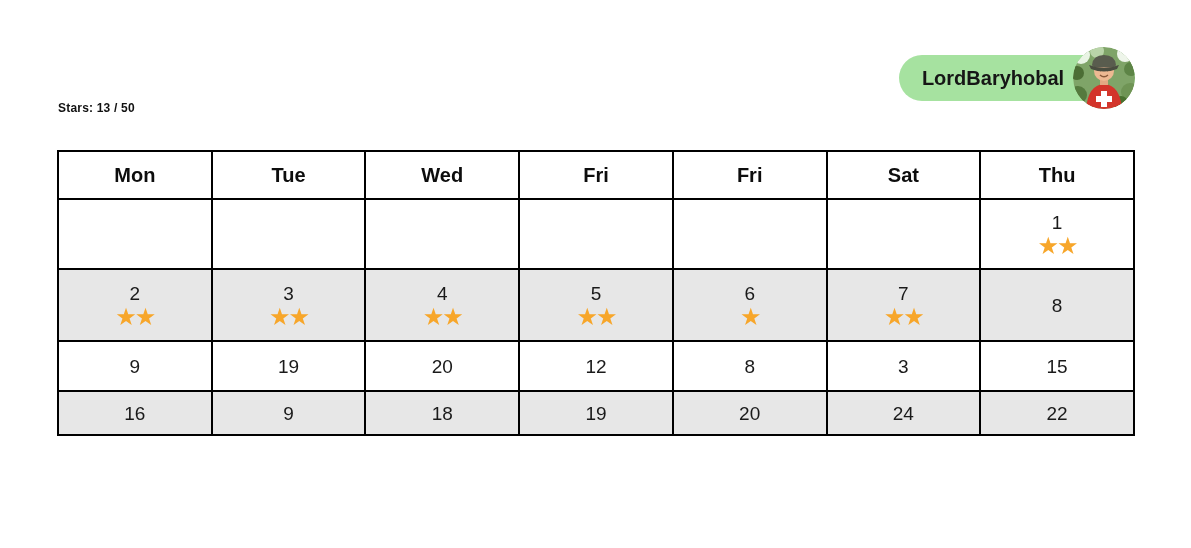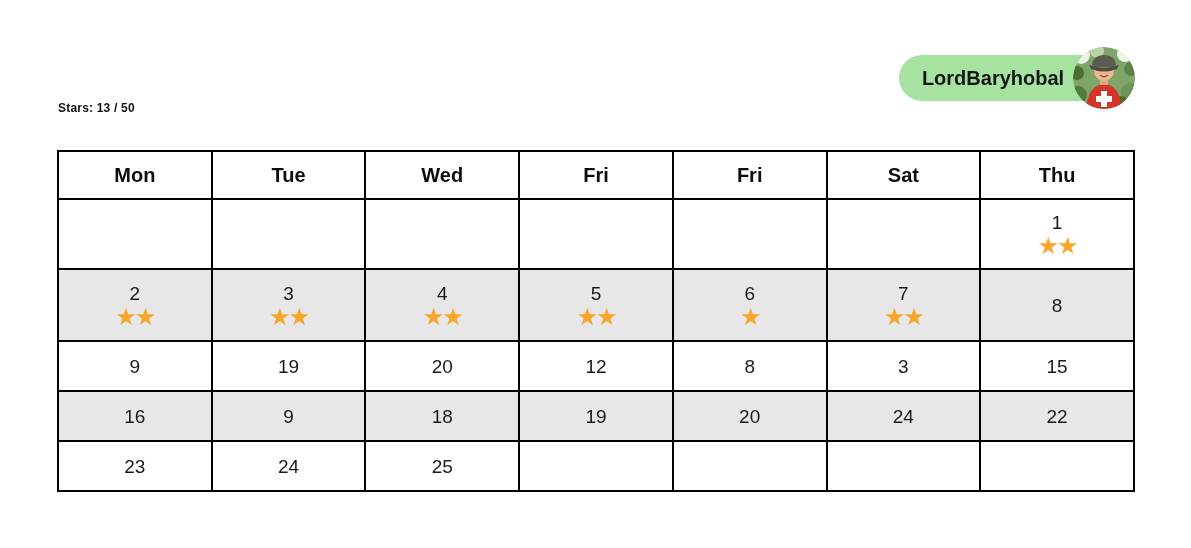--- a/index.html
+++ b/index.html
@@ -201,21 +201,21 @@
           <td>
             <div class="day-num">8</div>
           </td>
           <td>
             <div class="day-num">3</div>
           </td>
           <td>
             <div class="day-num">15</div>
           </td>
         </tr>
-        <tr class="shaded" style="height: 50px;">
+        <tr class="shaded" style="height: 44px;">
           <td>
             <div class="day-num">16</div>
           </td>
           <td>
             <div class="day-num">9</div>
           </td>
           <td>
             <div class="day-num">18</div>
           </td>
           <td>
@@ -223,32 +223,17 @@
           </td>
           <td>
             <div class="day-num">20</div>
           </td>
           <td>
             <div class="day-num">24</div>
           </td>
           <td>
             <div class="day-num">22</div>
           </td>
-        </tr>
-        <tr style="height: 50px;">
-          <td>
-            <div class="day-num">23</div>
-          </td>
-          <td>
-            <div class="day-num">24</div>
-          </td>
-          <td>
-            <div class="day-num">25</div>
-          </td>
-          <td></td>
-          <td></td>
-          <td></td>
-          <td></td>
         </tr>
       </tbody>
   </table>
 
 </div>
 
 </body></html>

